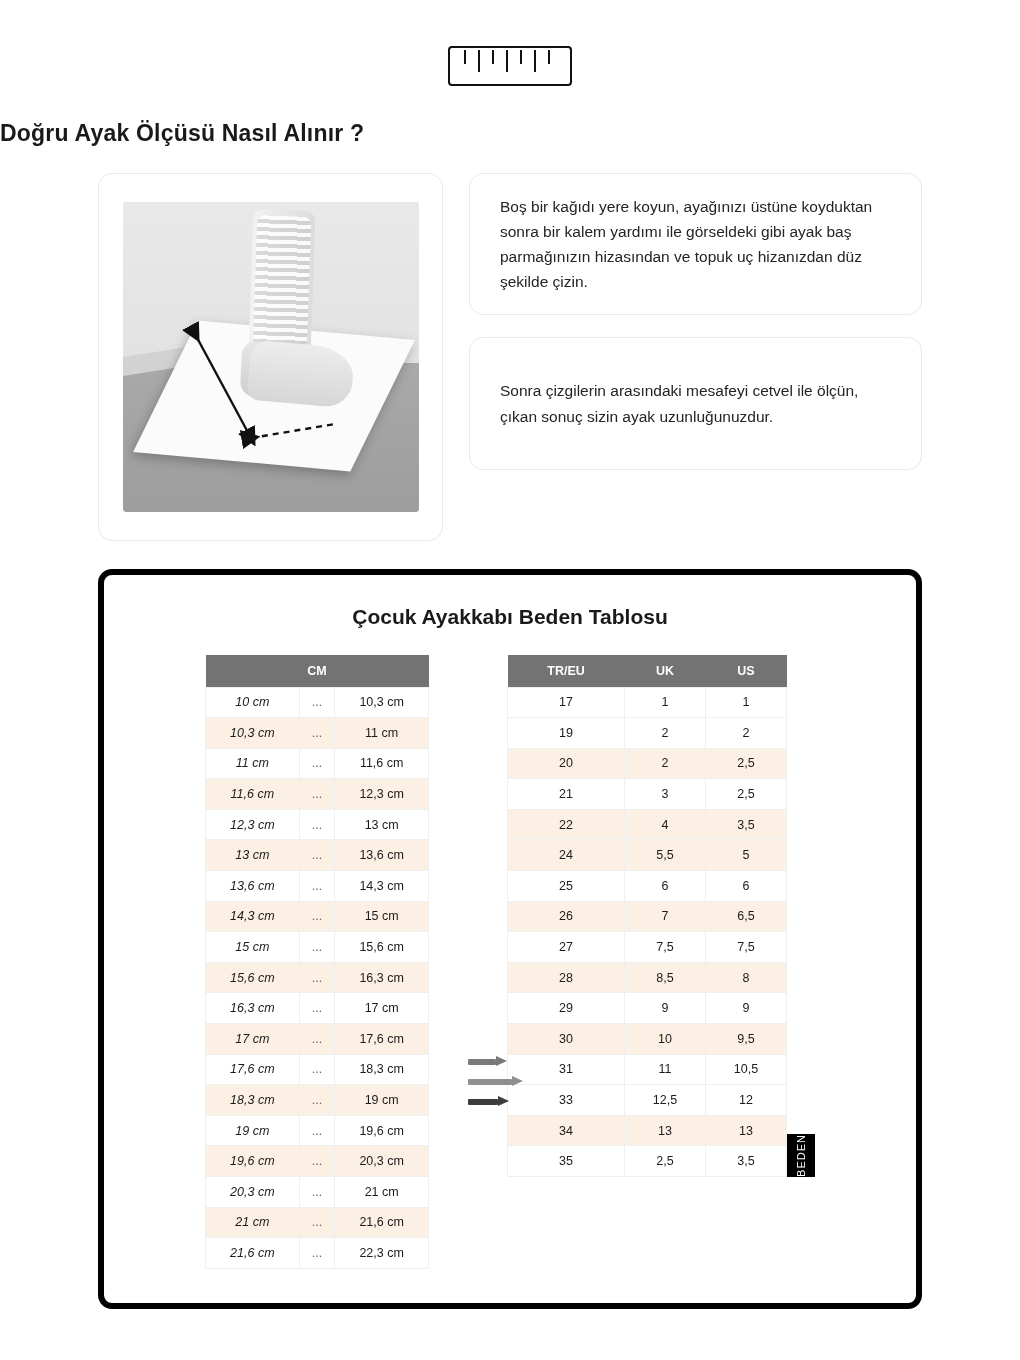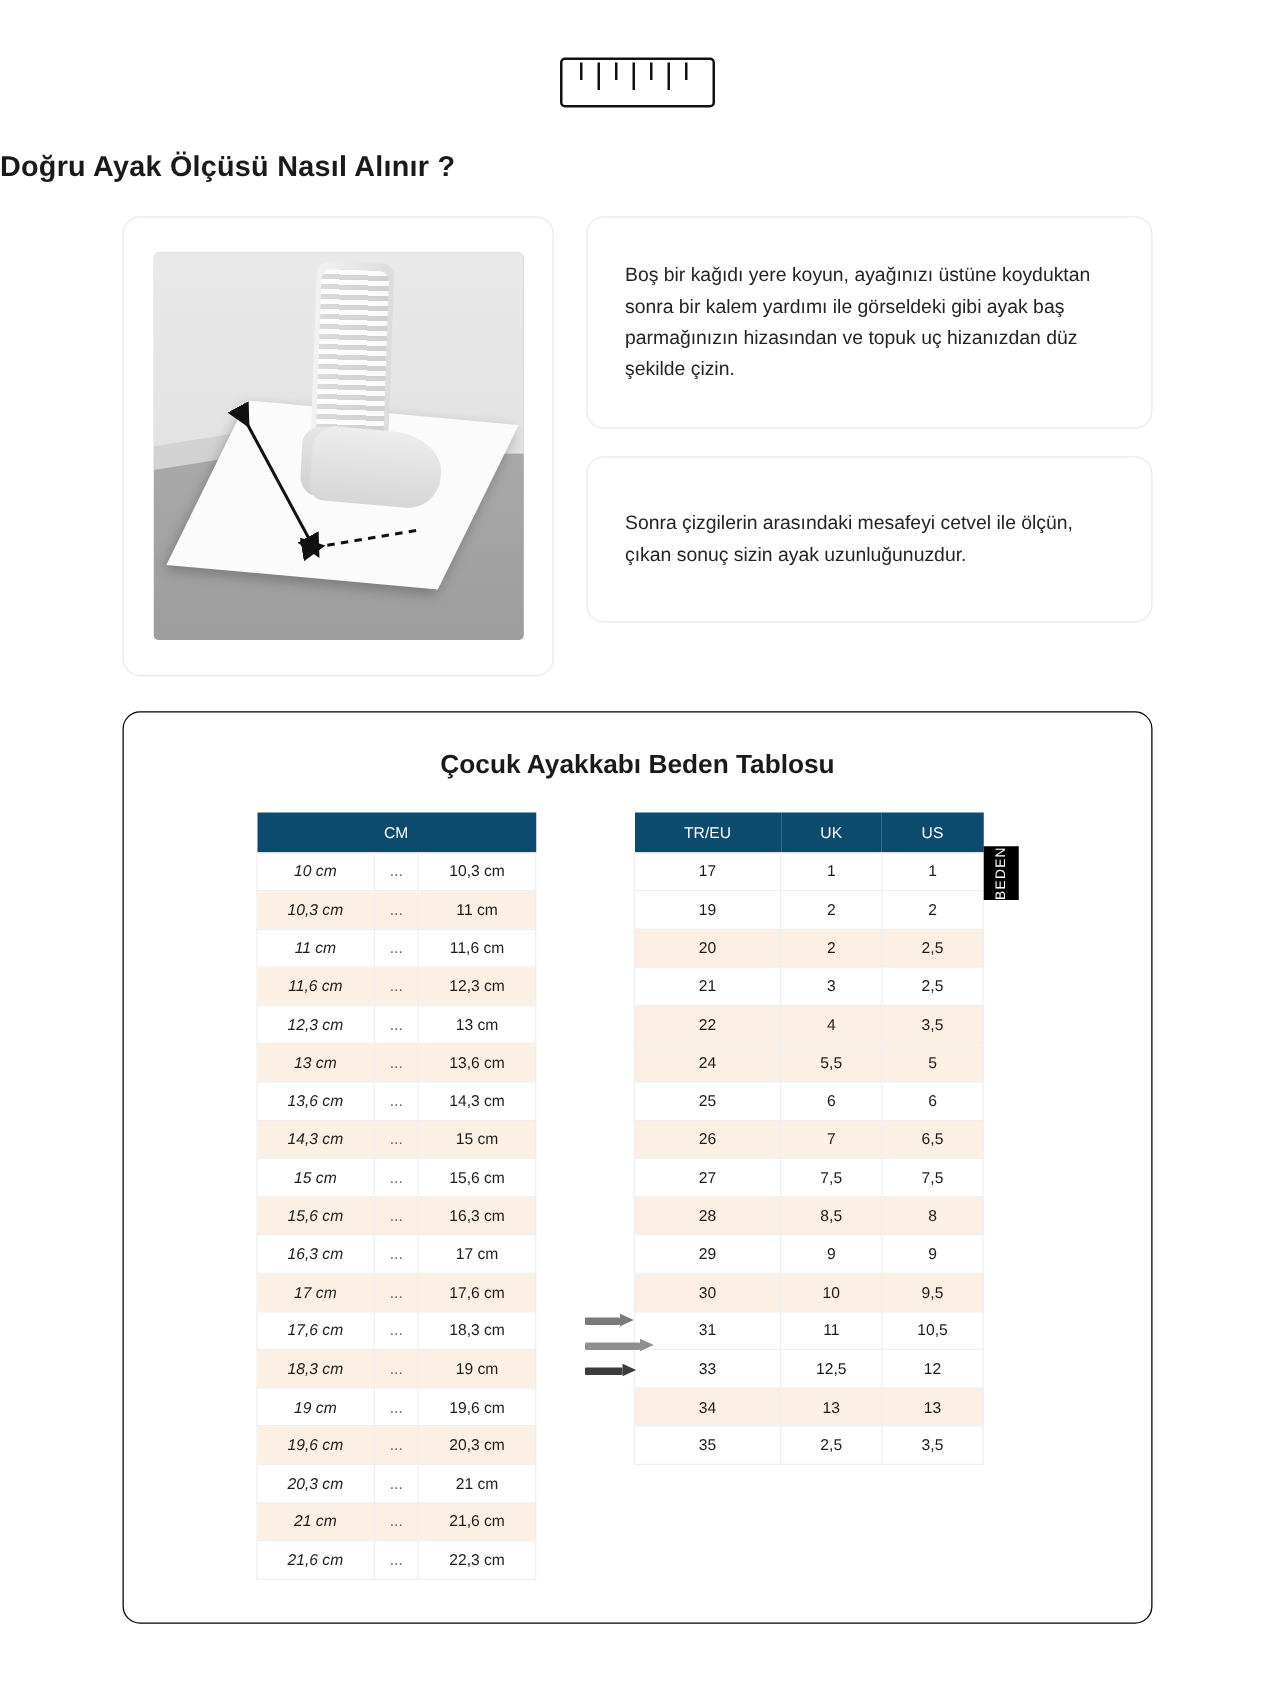--- a/index.html
+++ b/index.html
@@ -133,31 +133,31 @@
   .text-col {
     display: flex;
     flex-direction: column;
     gap: 22px;
     flex: 1;
   }
   .text-card {
     border: 1px solid #e8e8e8;
     border-radius: 14px;
     background: #fff;
-    padding: 34px 30px;
+    padding: 20px 30px;
     font-size: 15.5px;
     line-height: 1.62;
     color: #242424;
   }
   .text-card.second { padding: 40px 30px; }
 
   
   .table-card {
     margin: 28px 98px 0 98px;
-    border: 1px solid #000000;
+    border: 6px solid #000000;
     border-radius: 14px;
     background: #fff;
     padding: 30px 0 34px 0;
   }
   .table-title {
     text-align: center;
     font-size: 21px;
     font-weight: bold;
     margin-bottom: 26px;
   }
@@ -167,23 +167,23 @@
     align-items: flex-start;
     gap: 0;
   }
   table {
     border-collapse: collapse;
     font-size: 12.5px;
   }
   .cm-table { width: 224px; }
   .size-table { width: 280px; }
   thead th {
-    background: #0c4a6e;
+    background: #737373;
     color: #fff;
-    font-weight: normal;
+    font-weight: bold;
     font-size: 12.5px;
     height: 32px;
     border: none;
   }
   tbody td {
     border: 1px solid #efefef;
     height: 30.6px;
     text-align: center;
     color: #1c1c1c;
   }
@@ -227,21 +227,21 @@
     letter-spacing: 1px;
     display: flex;
     align-items: center;
     justify-content: center;
     margin-top: 27px;
   }
   .beden-bar span {
     writing-mode: vertical-rl;
     transform: rotate(180deg);
   }
-  .size-wrap { display:flex; align-items: flex-start; }
+  .size-wrap { display:flex; align-items: flex-end; }
 </style>
 </head>
 <body>
 
 <div class="ruler-wrap">
   <div class="ruler">
     <div class="tick" style="left:14px;height:14px;"></div>
     <div class="tick" style="left:28px;height:22px;"></div>
     <div class="tick" style="left:42px;height:14px;"></div>
     <div class="tick" style="left:56px;height:22px;"></div>

